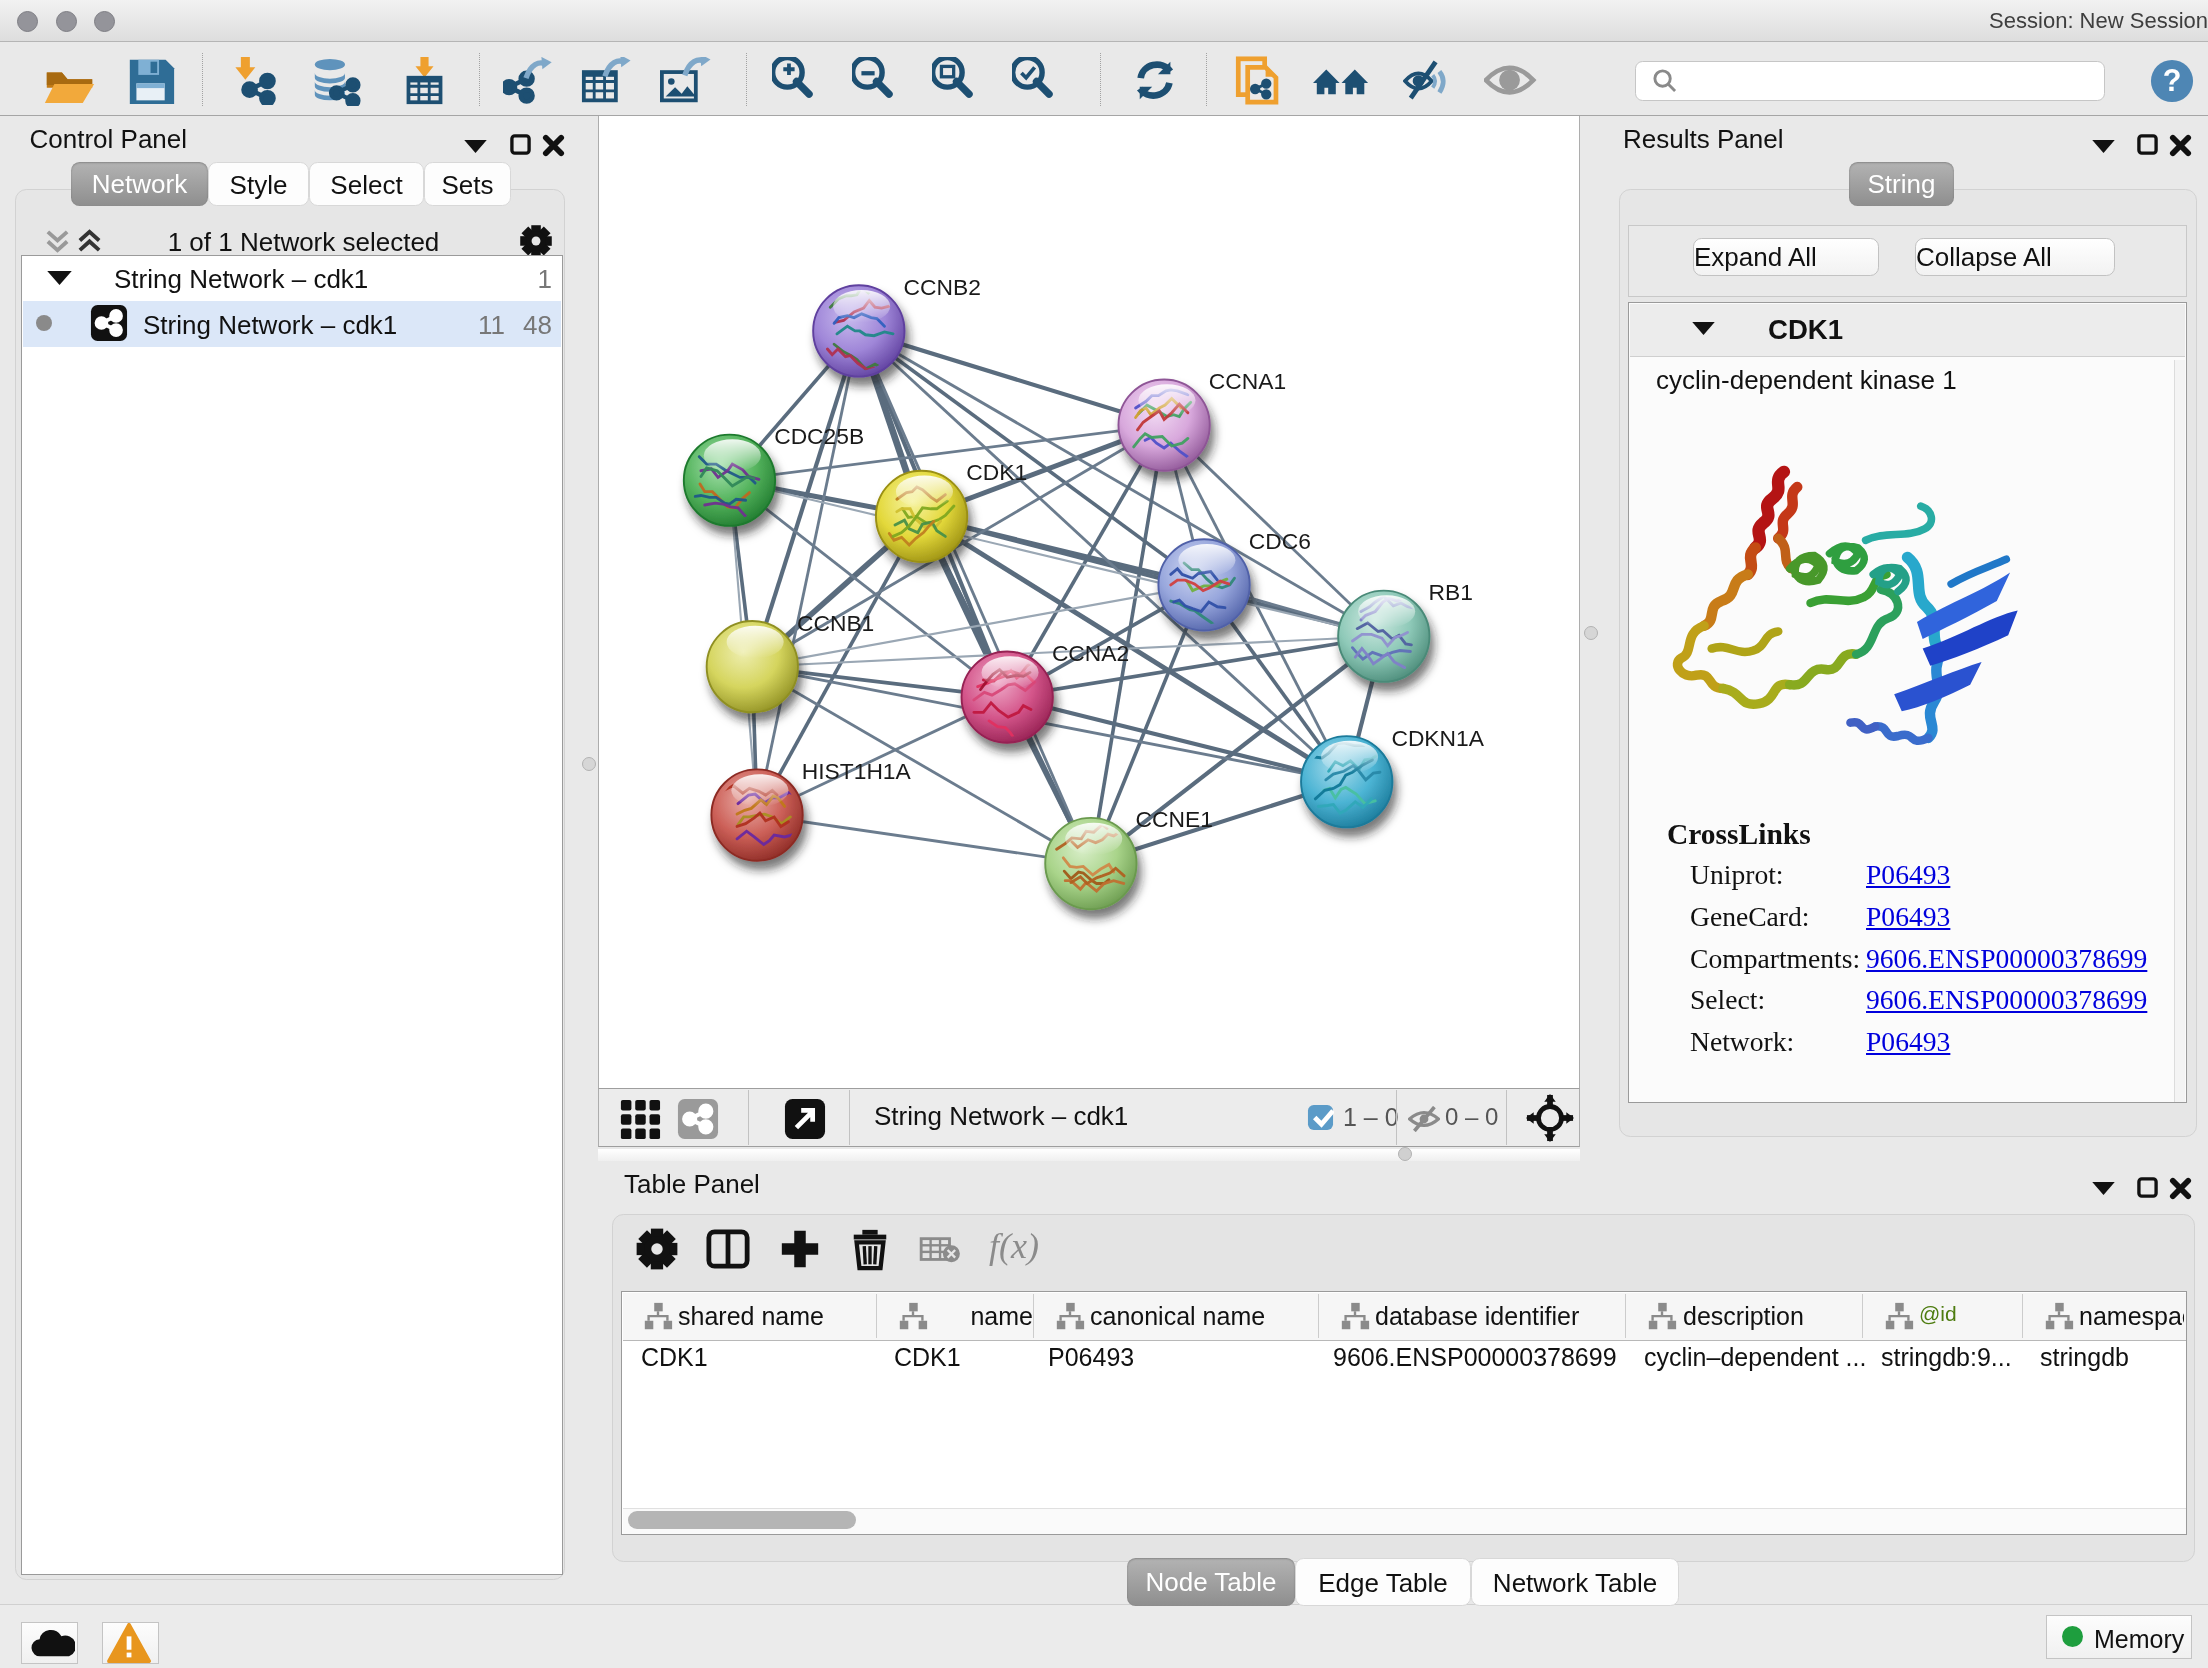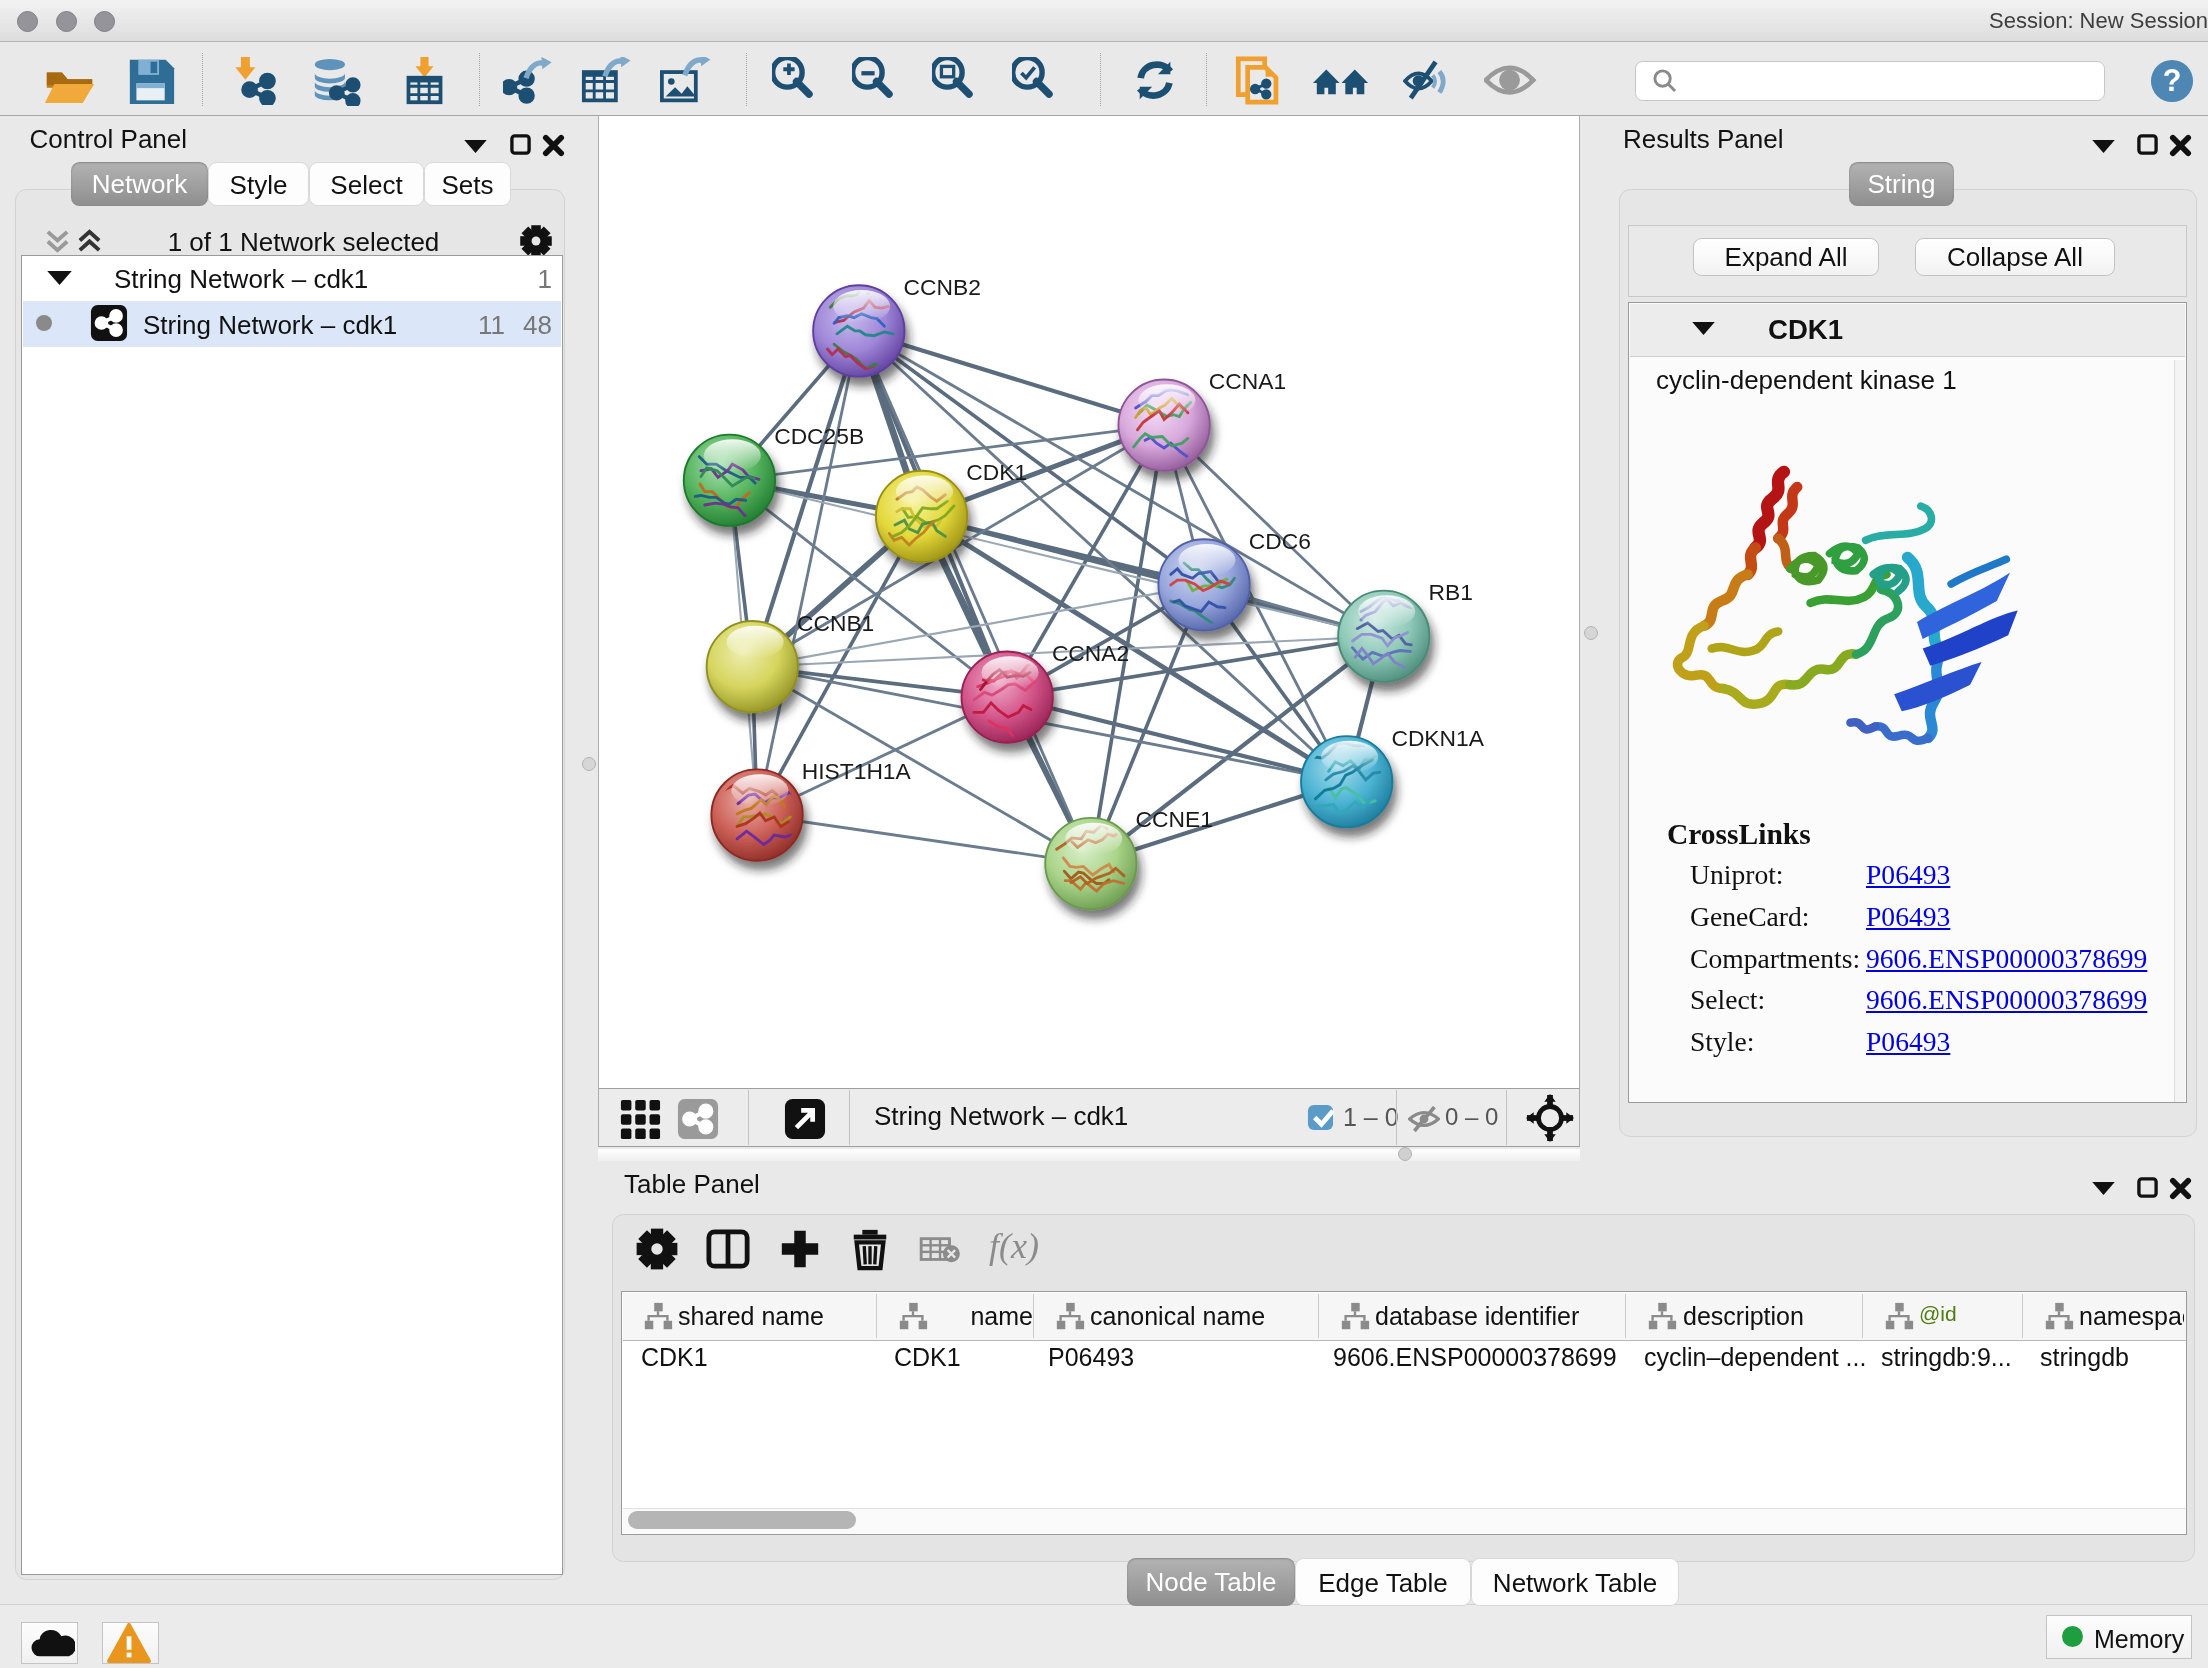--- a/index.html
+++ b/index.html
@@ -9,21 +9,21 @@
 #wtitle{position:absolute;left:0;top:0;width:2208px;height:42px;text-align:right;line-height:42px;font-size:22px;color:#3e3e3e;}
 #toolbar{left:0;top:42px;width:2208px;height:74px;background:#e9e9e9;border-bottom:1.9px solid #a5a5a5;}
 .tbsep{position:absolute;top:53px;width:0px;height:53px;border-left:1.9px dotted #a2a2a2;}
 #searchbox{position:absolute;left:1635px;top:61px;width:470px;height:40px;background:#ffffff;border:1.9px solid #c6c6c6;border-radius:7.6px;}
 .ptitle{font-size:26px;color:#111;}
 .tab{position:absolute;height:44px;border-radius:8.6px;font-size:26px;text-align:center;line-height:44px;z-index:6;}
 .tabsel{background:linear-gradient(#b3b3b3,#8e8e8e);color:#fff;box-shadow:inset 0 1px 1.9px rgba(0,0,0,.25);}
 .tabun{background:#fdfdfd;color:#111;border:1px solid #d8d8d8;}
 .roundbox{position:absolute;background:#e6e6e6;border:1.9px solid #d2d2d2;border-radius:11.4px;}
 .whitebox{position:absolute;background:#ffffff;border:1.9px solid #9a9a9a;}
-.btn{position:absolute;background:linear-gradient(#ffffff,#f2f2f2);border:1px solid #c2c2c2;border-radius:8.6px;font-size:26px;text-align:center;color:#111;}
+.btn{position:absolute;background:linear-gradient(#ffffff,#f2f2f2);border:1px solid #c2c2c2;border-radius:8.6px;font-size:26px;text-align:left;color:#111;}
 a.lnk{color:#0000dd;text-decoration:underline;}
 .serif{font-family:"Liberation Serif",serif;}
 </style></head><body>
 <div class="abs" id="titlebar"></div>
 <div class="tl" style="left:17px"></div>
 <div class="tl" style="left:56px"></div>
 <div class="tl" style="left:94px"></div>
 <div id="wtitle">Session: New Session</div>
 <div class="abs" id="toolbar"></div>
 <svg class="abs" style="left:43px;top:59px" width="53" height="48" viewBox="0 0 56 50">
@@ -631,21 +631,21 @@
   </svg>
 <div class="abs serif" style="left:1667px;top:818px;font-size:29.5px;font-weight:bold;color:#111">CrossLinks</div>
 <div class="abs serif" style="left:1690px;top:859px;font-size:27.6px;color:#111">Uniprot:</div>
 <div class="abs serif" style="left:1866px;top:859px;font-size:27.6px"><a class="lnk">P06493</a></div>
 <div class="abs serif" style="left:1690px;top:901px;font-size:27.6px;color:#111">GeneCard:</div>
 <div class="abs serif" style="left:1866px;top:901px;font-size:27.6px"><a class="lnk">P06493</a></div>
 <div class="abs serif" style="left:1690px;top:943px;font-size:27.6px;color:#111">Compartments:</div>
 <div class="abs serif" style="left:1866px;top:943px;font-size:27.6px"><a class="lnk">9606.ENSP00000378699</a></div>
 <div class="abs serif" style="left:1690px;top:984px;font-size:27.6px;color:#111">Select:</div>
 <div class="abs serif" style="left:1866px;top:984px;font-size:27.6px"><a class="lnk">9606.ENSP00000378699</a></div>
-<div class="abs serif" style="left:1690px;top:1026px;font-size:27.6px;color:#111">Style:</div>
+<div class="abs serif" style="left:1690px;top:1026px;font-size:27.6px;color:#111">Network:</div>
 <div class="abs serif" style="left:1866px;top:1026px;font-size:27.6px"><a class="lnk">P06493</a></div>
 <div class="abs ptitle" style="left:624px;top:1169px">Table Panel</div>
 <svg class="abs" style="left:2091px;top:1181px" width="25" height="15" viewBox="0 0 26 16">
     <path d="M1,1 h24 l-12.0,14 z" fill="#111"></path>
   </svg>
 <svg class="abs" style="left:2137px;top:1177px" width="21" height="21" viewBox="0 0 22 22">
     <rect x="2" y="2" width="18" height="18" rx="3" fill="none" stroke="#111" stroke-width="3.5"></rect>
   </svg>
 <svg class="abs" style="left:2169px;top:1177px" width="23" height="23" viewBox="0 0 24 24">
     <path d="M4,4 L20,20 M20,4 L4,20" stroke="#111" stroke-width="6" stroke-linecap="round"></path>

